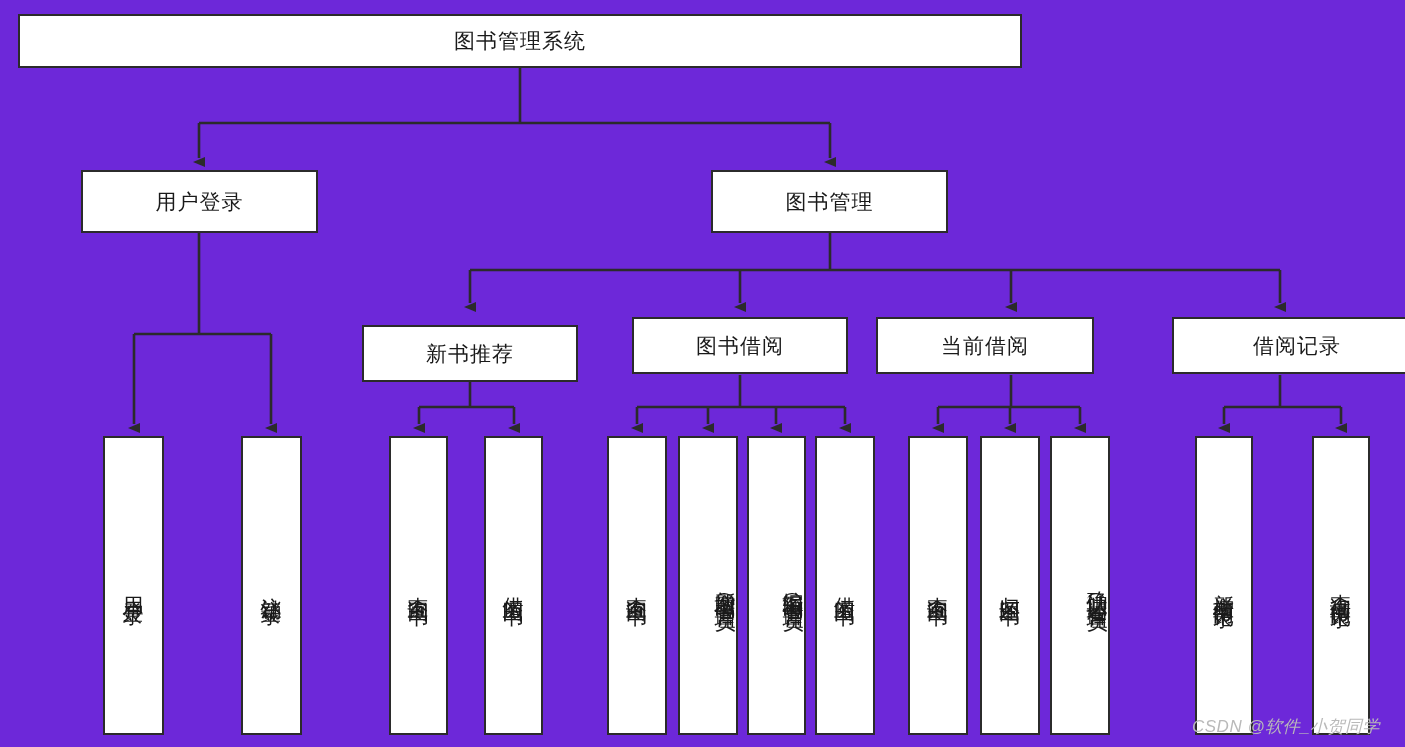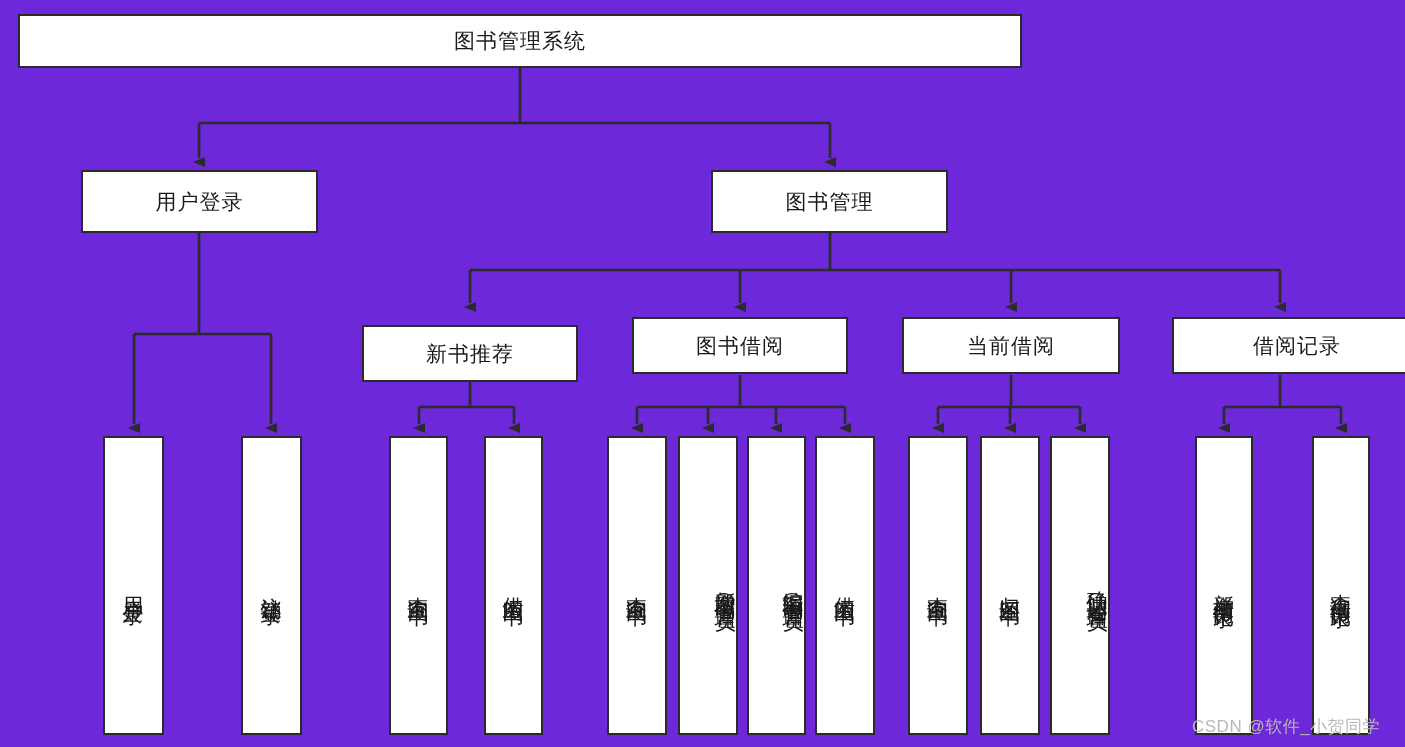--- a/index.html
+++ b/index.html
@@ -56,20 +56,21 @@
   .node.vert.centered {
     align-items: center;
     padding-top: 0;
   }
   .watermark {
     position: absolute;
     font-size: 17px;
     color: #b9b9b9;
     white-space: nowrap;
     letter-spacing: 0.5px;
+    font-style: italic;
   }
 </style>
 </head>
 <body>
 
 <div id="canvas">
 
   <svg id="wires" viewBox="0 0 1405 747" xmlns="http://www.w3.org/2000/svg">
     <defs>
       <marker id="ar" markerWidth="10" markerHeight="12" refX="1" refY="6" orient="auto" markerUnits="userSpaceOnUse">
@@ -120,21 +121,21 @@
     </g>
   </svg>
 
   <div class="node horiz" style="left:18px; top:14px; width:1004px; height:54px;">图书管理系统</div>
 
   <div class="node horiz" style="left:81px; top:170px; width:237px; height:63px;">用户登录</div>
   <div class="node horiz" style="left:711px; top:170px; width:237px; height:63px;">图书管理</div>
 
   <div class="node horiz" style="left:362px; top:317px; width:216px; height:57px;margin-top:8px;">新书推荐</div>
   <div class="node horiz" style="left:632px; top:317px; width:216px; height:57px;">图书借阅</div>
-  <div class="node horiz" style="left:902px; top:317px; width:218px; height:57px;">当前借阅</div>
+  <div class="node horiz" style="left:876px; top:317px; width:218px; height:57px;">当前借阅</div>
   <div class="node horiz" style="left:1172px; top:317px; width:250px; height:57px;">借阅记录</div>
 
   <div class="node vert centered" style="left:103px; top:436px; width:61px; height:299px;">用户登录</div>
   <div class="node vert centered" style="left:241px; top:436px; width:61px; height:299px;">注销登录</div>
 
   <div class="node vert centered" style="left:389px; top:436px; width:59px; height:299px;">查询图书</div>
   <div class="node vert centered" style="left:484px; top:436px; width:59px; height:299px;">借阅图书</div>
 
   <div class="node vert centered" style="left:607px; top:436px; width:60px; height:299px;">查询图书</div>
   <div class="node vert top-anchored" style="left:678px; top:436px; width:60px; height:299px;">新增图书（管理员）</div>

